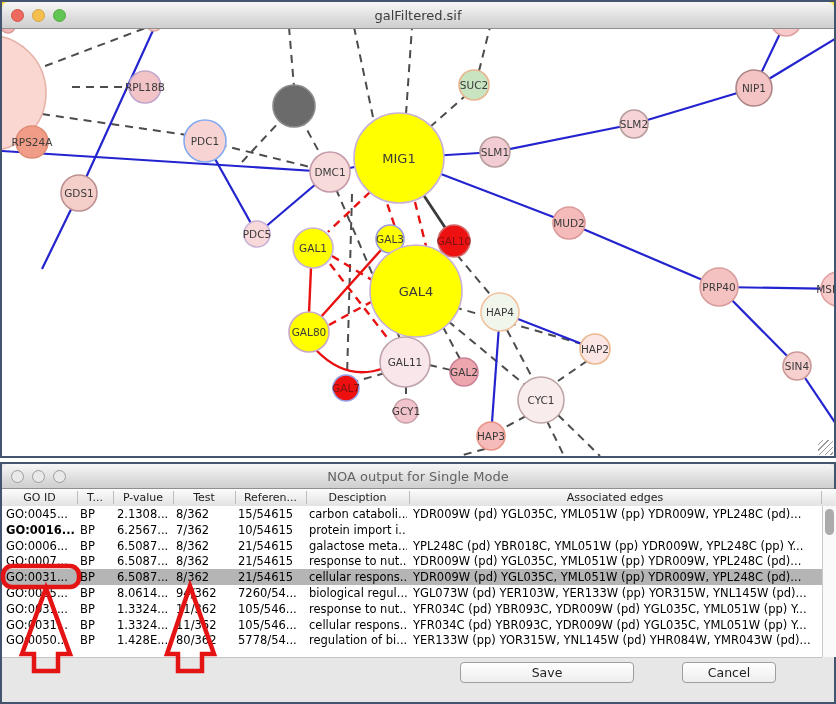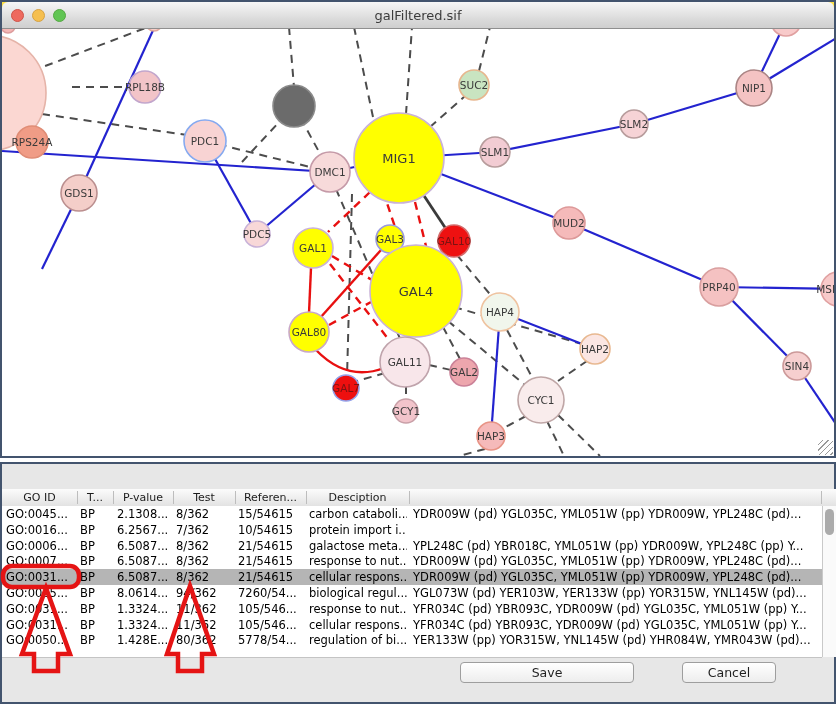--- a/index.html
+++ b/index.html
@@ -173,47 +173,56 @@
         <text x="404" y="382" text-anchor="middle" dominant-baseline="central" class="nlabel" fill="#3a3a3a" font-size="10.5">GCY1</text>
         <circle cx="539" cy="371" r="23" fill="#f9ecec" stroke="#bfa6a6" stroke-width="1.6"></circle>
         <text x="539" y="371" text-anchor="middle" dominant-baseline="central" class="nlabel" fill="#3a3a3a" font-size="10.5">CYC1</text>
         <circle cx="489" cy="407" r="14" fill="#f5baba" stroke="#e89486" stroke-width="1.6"></circle>
         <text x="489" y="407" text-anchor="middle" dominant-baseline="central" class="nlabel" fill="#3a3a3a" font-size="10.5">HAP3</text>
       </svg>
     <div class="grip"></div>
   </div>
 
   <div class="win" id="noa-window">
+    <div class="titlebar">
+      <div class="lights">
+        <span class="light gray"></span>
+        <span class="light gray"></span>
+        <span class="light gray"></span>
+      </div>
+      <div class="tb-title">NOA output for Single Mode</div>
+    </div>
     <div id="thead">
         <span class="hcell" style="left: 0px; width: 75px;">GO ID</span>
         <span class="hcell" style="left: 75px; width: 36px;">T...</span>
         <span class="hcell" style="left: 111px; width: 60px;">P-value</span>
         <span class="hcell" style="left: 171px; width: 62px;">Test</span>
         <span class="hcell" style="left: 233px; width: 71px;">Referen...</span>
         <span class="hcell" style="left: 304px; width: 103px;">Desciption</span>
+        <span class="hcell" style="left: 407px; width: 412px;">Associated edges</span>
         <div class="hsep" style="left: 75px;"></div>
         <div class="hsep" style="left: 111px;"></div>
         <div class="hsep" style="left: 171px;"></div>
         <div class="hsep" style="left: 233px;"></div>
         <div class="hsep" style="left: 304px;"></div>
         <div class="hsep" style="left: 407px;"></div>
         <div class="hsep" style="left: 819px;"></div>
       </div>
     <div id="tbody">
         <div class="trow" style="top: 0px;">
           <span class="tcell" style="left: 4px; width: 68px;">GO:0045...</span>
           <span class="tcell" style="left: 78px; width: 30px;">BP</span>
           <span class="tcell" style="left: 115px; width: 56px;">2.1308...</span>
           <span class="tcell" style="left: 174px; width: 57px;">8/362</span>
           <span class="tcell" style="left: 236px; width: 67px;">15/54615</span>
           <span class="tcell" style="left: 307px; width: 98px;">carbon cataboli...</span>
           <span class="tcell" style="left: 411px; width: 407px;">YDR009W (pd) YGL035C, YML051W (pp) YDR009W, YPL248C (pd)...</span>
         </div>
         <div class="trow" style="top: 15.8px;">
-          <span class="tcell" style="left: 4px; width: 68px;">GO:0016...</span>
+          <span class="tcell" style="left: 4px; width: 68px; font-weight: bold;">GO:0016...</span>
           <span class="tcell" style="left: 78px; width: 30px;">BP</span>
           <span class="tcell" style="left: 115px; width: 56px;">6.2567...</span>
           <span class="tcell" style="left: 174px; width: 57px;">7/362</span>
           <span class="tcell" style="left: 236px; width: 67px;">10/54615</span>
           <span class="tcell" style="left: 307px; width: 98px;">protein import i...</span>
         </div>
         <div class="trow" style="top: 31.6px;">
           <span class="tcell" style="left: 4px; width: 68px;">GO:0006...</span>
           <span class="tcell" style="left: 78px; width: 30px;">BP</span>
           <span class="tcell" style="left: 115px; width: 56px;">6.5087...</span>

